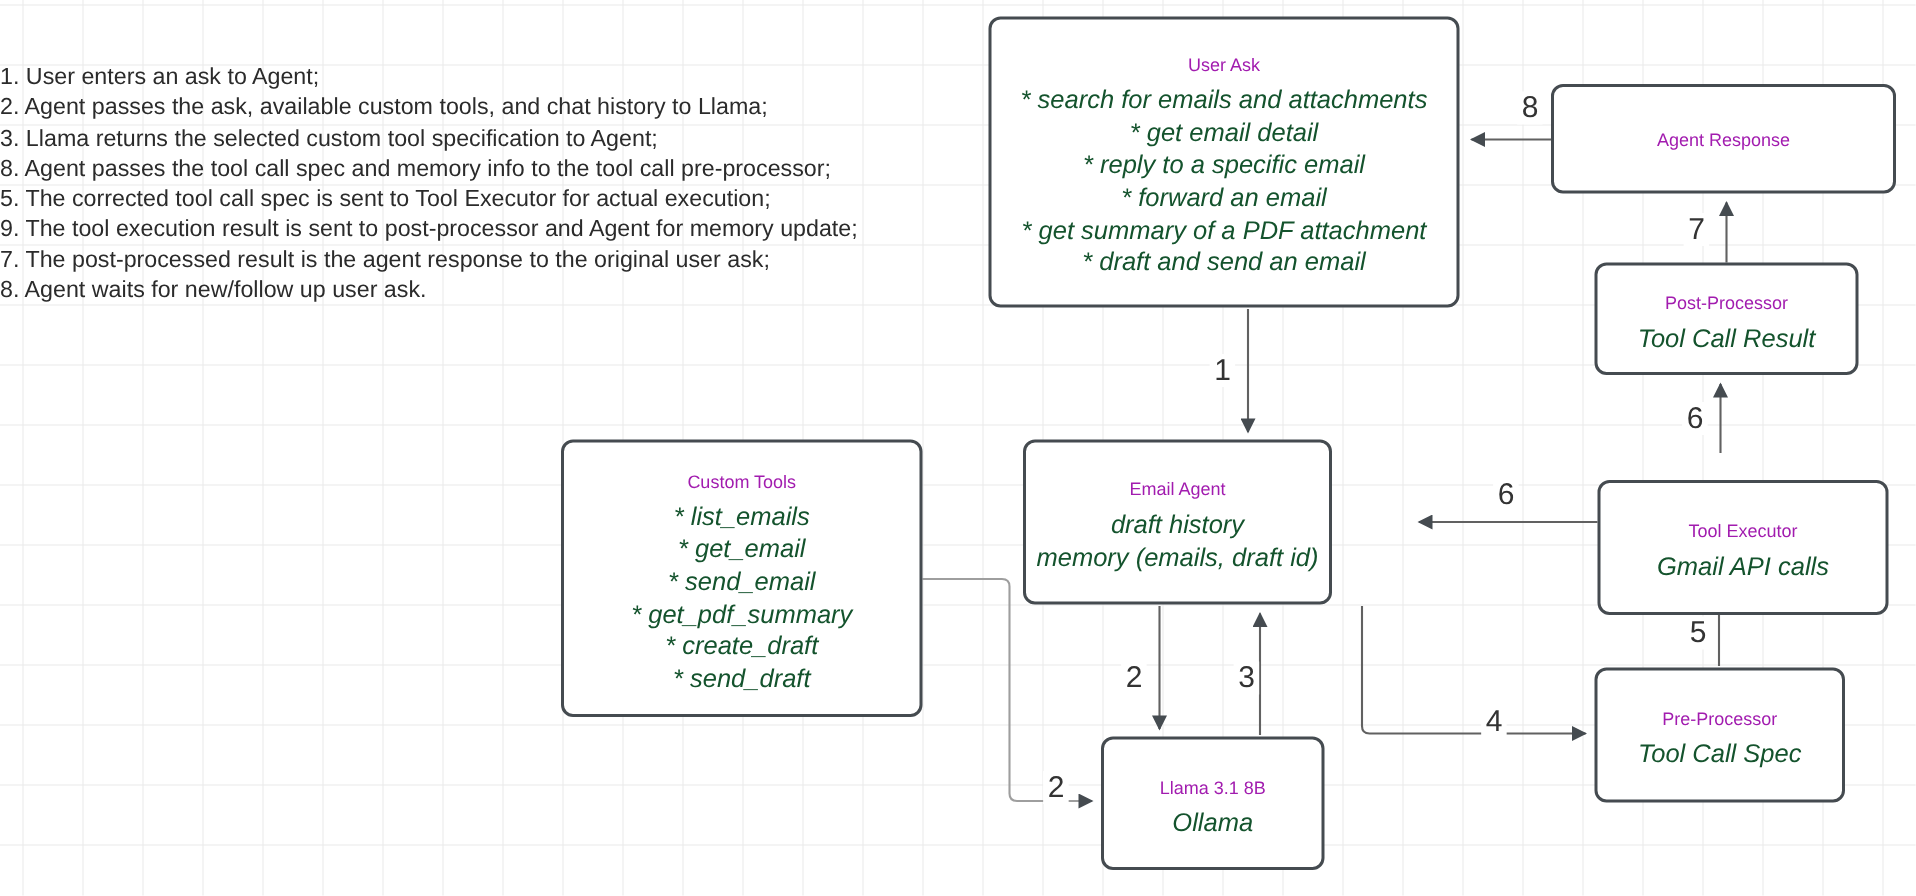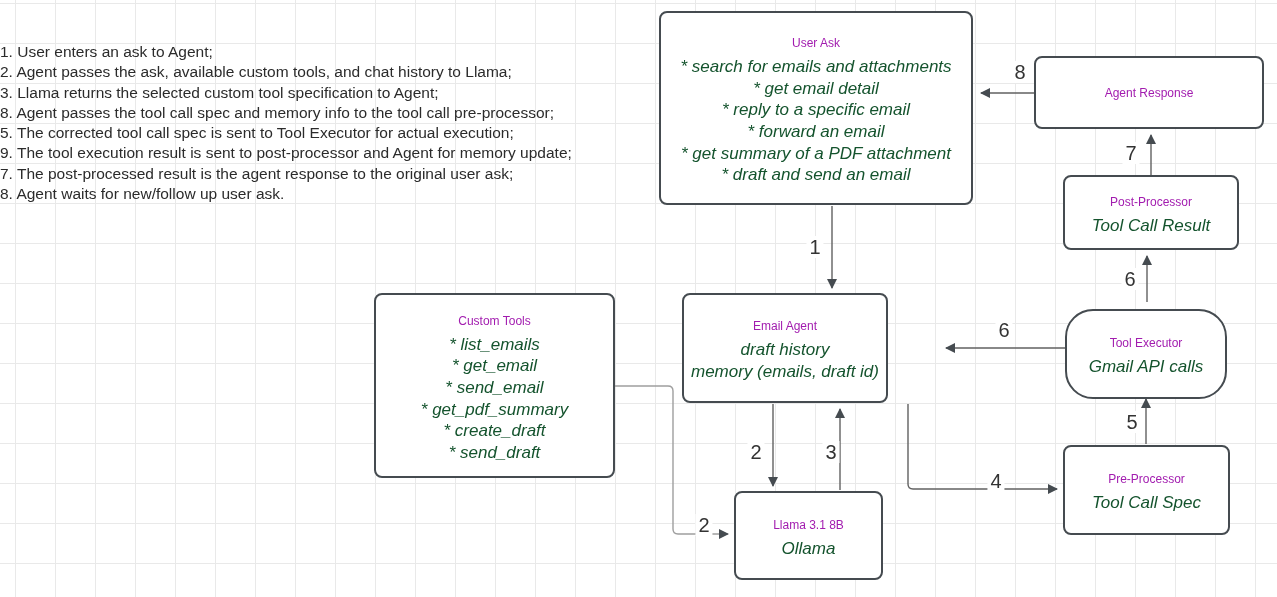--- a/index.html
+++ b/index.html
@@ -88,21 +88,21 @@
 
   <div class="node" style="left:1034px;top:56px;width:230px;height:73px;">
     <div class="title">Agent Response</div>
   </div>
 
   <div class="node" style="left:1063px;top:175px;width:176px;height:75px;">
     <div class="title">Post-Processor</div>
     <div class="line">Tool Call Result</div>
   </div>
 
-  <div class="node" style="left:1065px;top:309px;width:162px;height:90px;border-radius:28px;">
+  <div class="node" style="left:1065px;top:320px;width:194px;height:90px;">
     <div class="title">Tool Executor</div>
     <div class="line">Gmail API calls</div>
   </div>
 
   <div class="node" style="left:682px;top:293px;width:206px;height:110px;">
     <div class="title">Email Agent</div>
     <div class="line">draft history</div>
     <div class="line">memory (emails, draft id)</div>
   </div>
 

